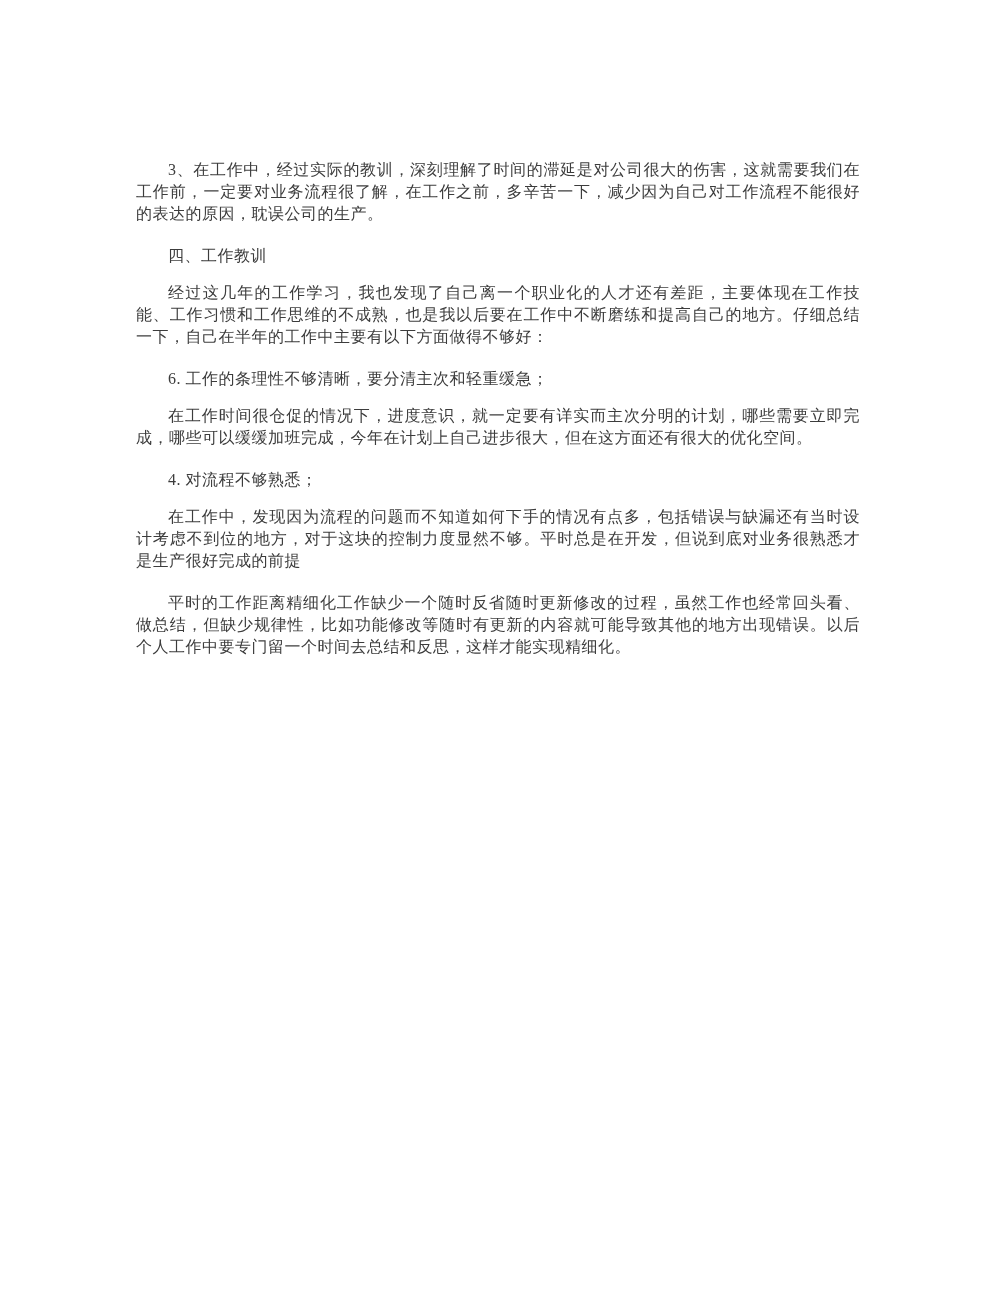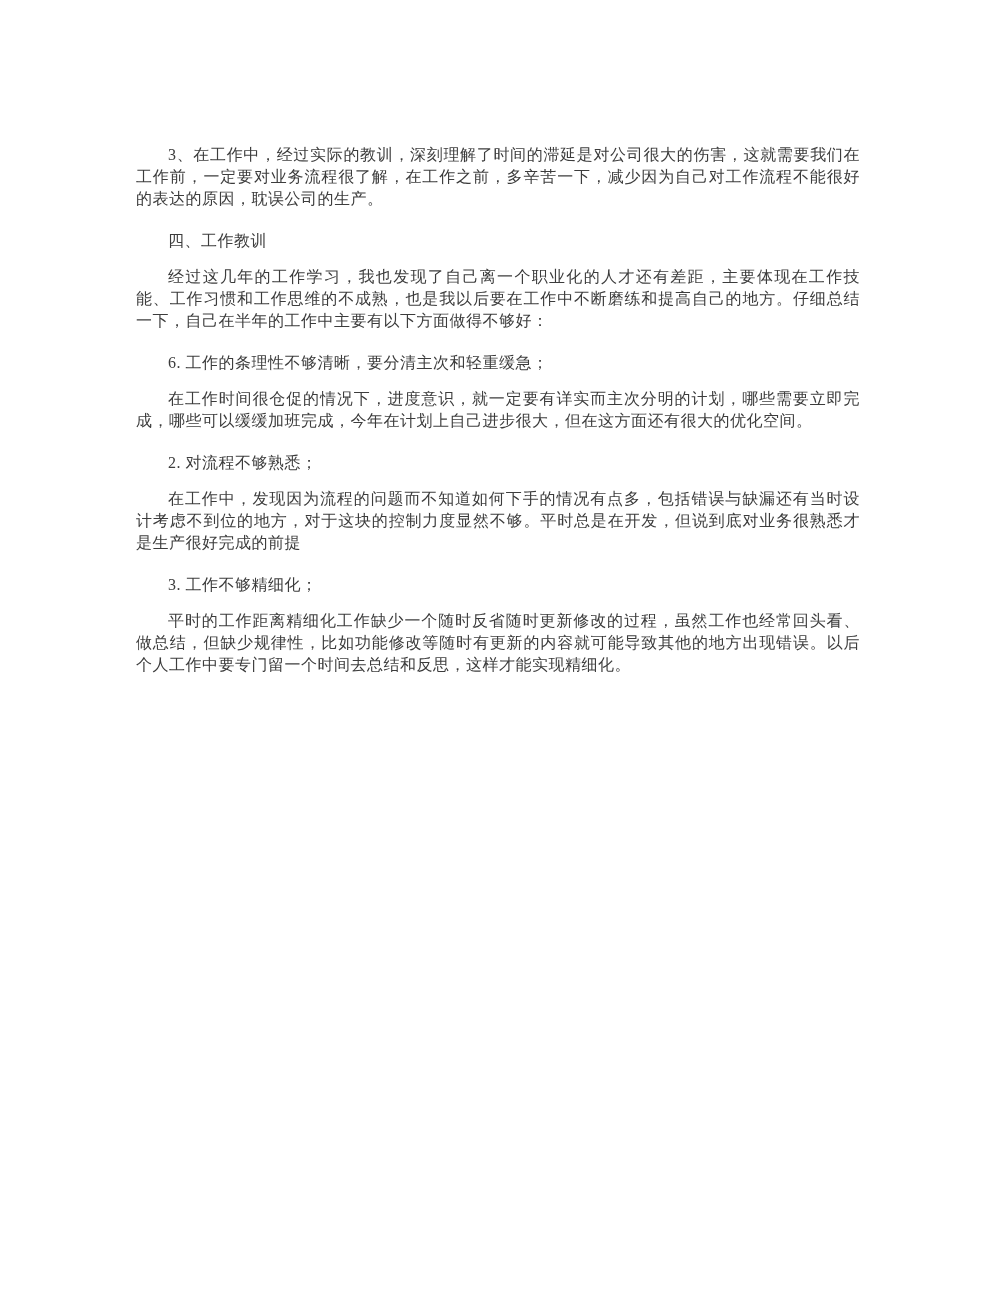--- a/index.html
+++ b/index.html
@@ -17,34 +17,33 @@
     width: 724px;
     margin-left: 136px;
     padding-top: 144px;
     color: #3c3c3c;
     font-size: 16px;
     line-height: 22px;
     text-align: justify;
     letter-spacing: 0.5px;
   }
   .para {
-    margin: 0 0 20px 0;
+    margin: 15px 0 20px 0;
     text-indent: 2em;
   }
   .hd {
     margin: 16px 0 14px 0;
     text-indent: 2em;
   }
 </style>
 </head>
 <body>
 
 <div class="page">
   <div class="para">3、在工作中，经过实际的教训，深刻理解了时间的滞延是对公司很大的伤害，这就需要我们在工作前，一定要对业务流程很了解，在工作之前，多辛苦一下，减少因为自己对工作流程不能很好的表达的原因，耽误公司的生产。</div>
   <div class="hd">四、工作教训</div>
   <div class="para">经过这几年的工作学习，我也发现了自己离一个职业化的人才还有差距，主要体现在工作技能、工作习惯和工作思维的不成熟，也是我以后要在工作中不断磨练和提高自己的地方。仔细总结一下，自己在半年的工作中主要有以下方面做得不够好：</div>
   <div class="hd">6. 工作的条理性不够清晰，要分清主次和轻重缓急；</div>
   <div class="para">在工作时间很仓促的情况下，进度意识，就一定要有详实而主次分明的计划，哪些需要立即完成，哪些可以缓缓加班完成，今年在计划上自己进步很大，但在这方面还有很大的优化空间。</div>
-  <div class="hd">2. 对流程不够熟悉；</div>
+  <div class="hd">4. 对流程不够熟悉；</div>
   <div class="para">在工作中，发现因为流程的问题而不知道如何下手的情况有点多，包括错误与缺漏还有当时设计考虑不到位的地方，对于这块的控制力度显然不够。平时总是在开发，但说到底对业务很熟悉才是生产很好完成的前提</div>
-  <div class="hd">3. 工作不够精细化；</div>
   <div class="para">平时的工作距离精细化工作缺少一个随时反省随时更新修改的过程，虽然工作也经常回头看、做总结，但缺少规律性，比如功能修改等随时有更新的内容就可能导致其他的地方出现错误。以后个人工作中要专门留一个时间去总结和反思，这样才能实现精细化。</div>
 </div>
 
 </body></html>

